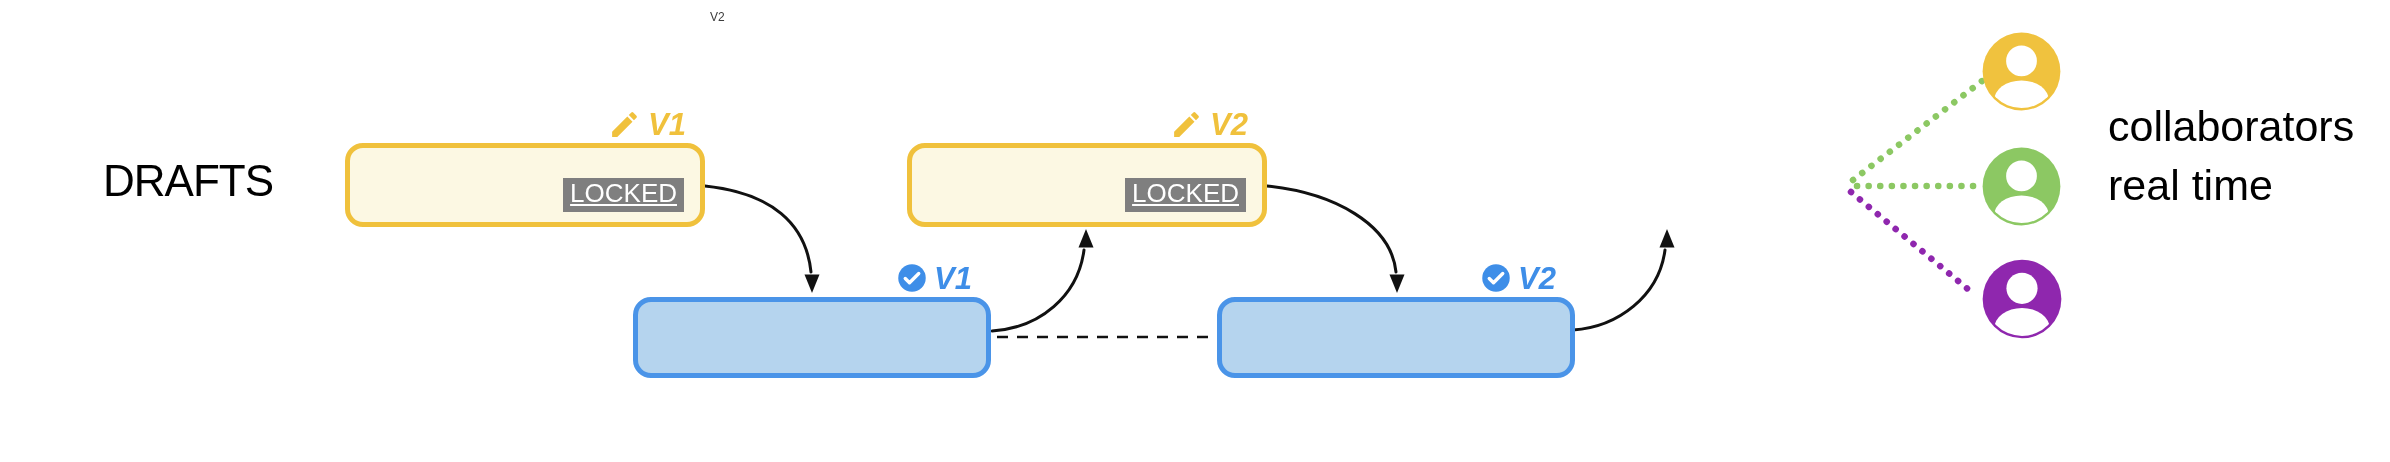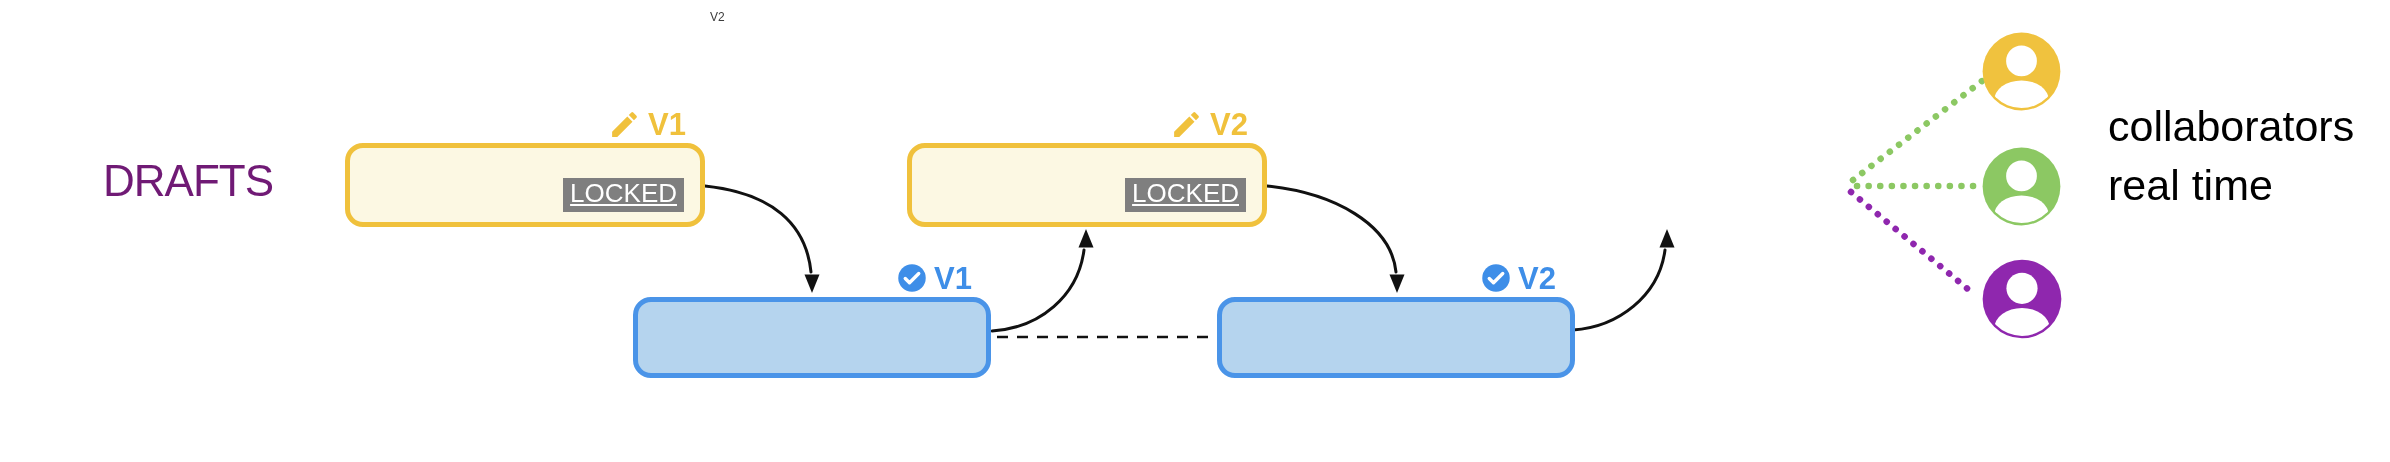--- a/index.html
+++ b/index.html
@@ -5,36 +5,36 @@
   html,body{margin:0;padding:0;background:#fff;}
   .canvas{
     position:relative;width:2390px;height:462px;overflow:hidden;background:#fff;
     font-family:"Liberation Sans","DejaVu Sans",sans-serif;
   }
   .overlay{position:absolute;left:0;top:0;width:2390px;height:462px;pointer-events:none;}
   .stray{
     position:absolute;left:710px;top:10px;font-size:12px;color:#3c3c3c;letter-spacing:0;
   }
   .row-label{position:absolute;line-height:1;letter-spacing:-1px;white-space:nowrap;}
-  .row-label.drafts{left:103px;top:159px;font-size:44px;color:#701a75;}
+  .row-label.drafts{left:103px;top:159px;font-size:44px;color:#000000;}
   .row-label.versions{left:76px;top:312px;font-size:44px;color:#4C9AEF;}
 
   .draft-box{
     position:absolute;top:143px;width:360px;height:84px;box-sizing:border-box;
     background:#FCF8E3;border:5px solid #F0C13C;border-radius:18px;
   }
   .version-box{
     position:absolute;top:297px;width:358px;height:81px;box-sizing:border-box;
     background:#B5D4EE;border:5px solid #4A94E8;border-radius:18px;
   }
   .tag{
     position:absolute;right:14px;top:-42px;height:36px;
     display:flex;align-items:center;gap:7px;white-space:nowrap;
   }
-  .tag .tag-text{font-size:31px;font-weight:bold;line-height:1;}
+  .tag .tag-text{font-size:31px;font-weight:bold;line-height:1;font-style:italic;}
   .draft-tag .tag-text{color:#F0C13C;}
   .version-tag .tag-text{color:#3E8EE8;}
   .tag svg{display:block;}
   .locked{
     position:absolute;right:16px;bottom:10px;background:#7F7F7F;color:#FFFFFF;
     font-size:26px;line-height:1.15;padding:1px 7px 3px 7px;letter-spacing:0;text-decoration:underline;
   }
   .avatar{position:absolute;display:block;}
   .avatar svg{display:block;width:100%;height:100%;}
   .caption{

